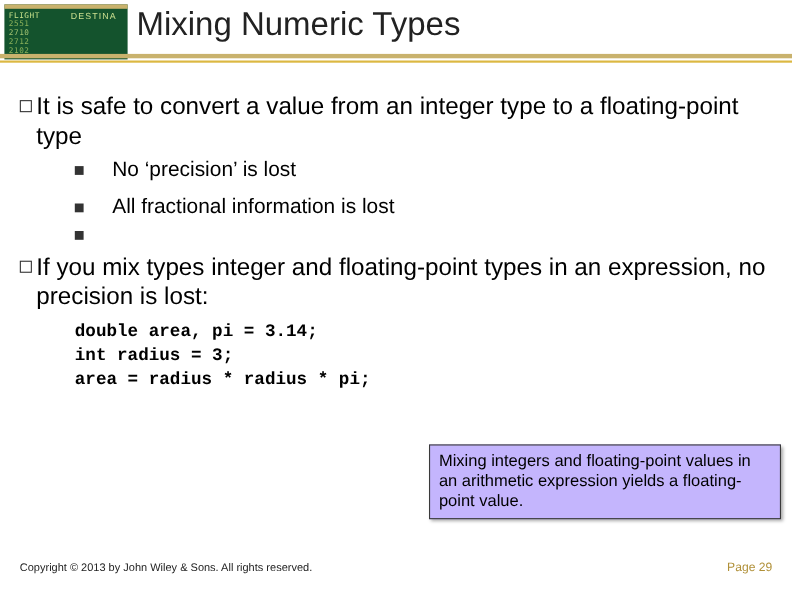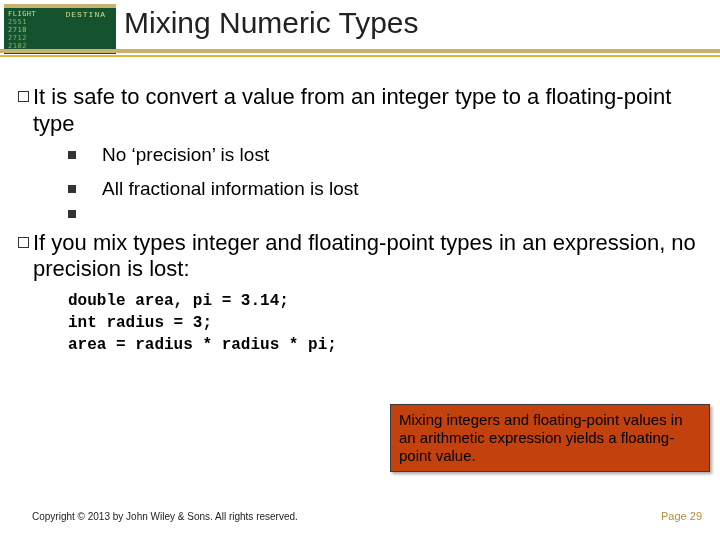--- a/index.html
+++ b/index.html
@@ -29,21 +29,21 @@
   .photo-lines {
     position: relative;
     width: 100%; height: 100%;
   }
   .photo-line { position:absolute; color:#c6e08a; font-size:7px; font-family: monospace; letter-spacing:0.5px; }
   .pl1 { left:4px; top:2px; }
   .pl2 { left:4px; top:10px; color:#8ab05a; }
   .pl3 { left:4px; top:18px; color:#a0c070; }
   .pl4 { left:4px; top:26px; color:#8ab05a; }
   .pl5 { left:4px; top:34px; color:#8ab05a; }
-  .dest { position:absolute; right:10px; top:2px; color:#cce090; font-size:8px; letter-spacing:1px;font-family:Liberation Mono, monospace; }
+  .dest { position:absolute; right:10px; top:2px; color:#cce090; font-size:8px; letter-spacing:1px; }
 
   .title-text {
     position: absolute;
     left: 124px;
     top: 2px;
     font-size: 30px;
     font-weight: 400;
     color: #222;
   }
   .title-underline {
@@ -110,33 +110,33 @@
     line-height: 1.35;
     width: 320px;
     white-space: pre;
   }
 
   .callout {
     position: absolute;
     right: 10px;
     bottom: 68px;
     width: 320px;
-    background: #c2410c;
+    background: #c4b5fd;
     border: 1px solid #3a3a3a;
     box-shadow: 2px 2px 3px rgba(0,0,0,0.35);
     padding: 6px 8px;
     font-size: 15px;
     line-height: 1.2;
     color: #000;
   }
 
   .footer {
     position: absolute;
     bottom: 18px;
-    left: 32px;
+    left: 18px;
     right: 18px;
     display: flex;
     justify-content: space-between;
     align-items: center;
   }
   .copyright {
     font-size: 10px;
     color: #222;
   }
   .page-num {

